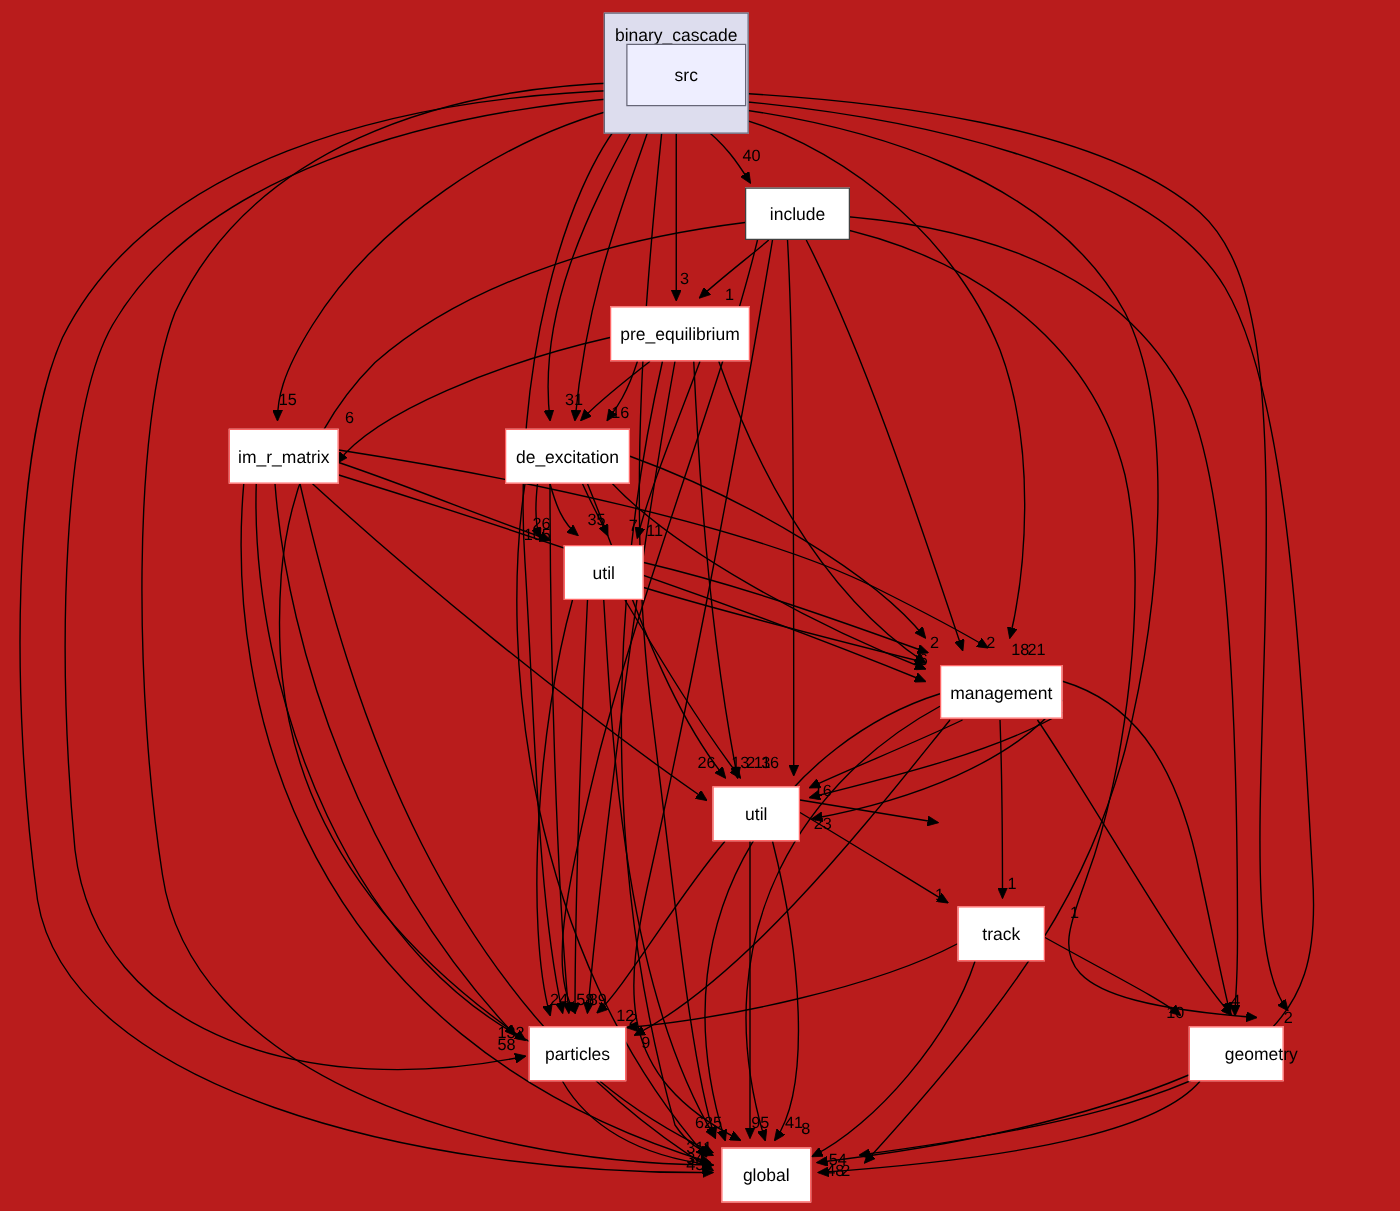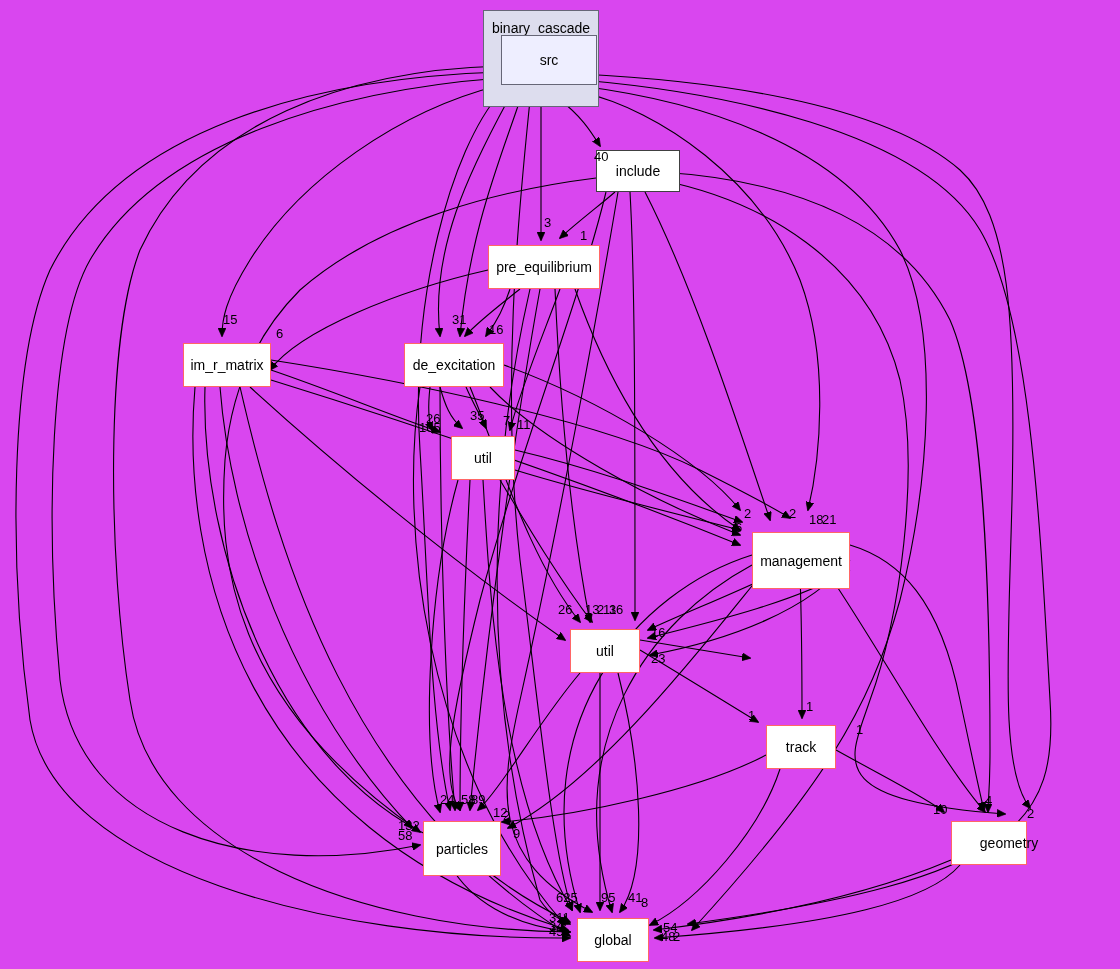--- a/index.html
+++ b/index.html
@@ -8,21 +8,21 @@
     background: #ffffff;
   }
   body {
     font-family: "Liberation Sans", sans-serif;
   }
   #graph-root {
     position: relative;
     width: 1120px;
     height: 969px;
     overflow: hidden;
-    background: #d946ef;
+    background: #b91c1c;
   }
   #edge-layer {
     position: absolute;
     left: 0;
     top: 0;
     width: 1120px;
     height: 969px;
   }
   .edge-path {
     fill: none;
@@ -222,46 +222,46 @@
   </div>
 
   <div class="node node-red" style="left:404px; top:343px; width:100px; height:44px;">
     <span>de_excitation</span>
   </div>
 
   <div class="node node-red" style="left:451px; top:436px; width:64px; height:44px;">
     <span>util</span>
   </div>
 
-  <div class="node node-red" style="left:752px; top:532px; width:98px; height:57px;">
+  <div class="node node-red" style="left:752px; top:532px; width:98px; height:43px;">
     <span>management</span>
   </div>
 
   <div class="node node-red" style="left:570px; top:629px; width:70px; height:44px;">
     <span>util</span>
   </div>
 
   <div class="node node-red" style="left:766px; top:725px; width:70px; height:44px;justify-content:center;">
     <span>track</span>
   </div>
 
-  <div class="node node-red" style="left:423px; top:821px; width:78px; height:55px;">
+  <div class="node node-red" style="left:423px; top:821px; width:78px; height:44px;">
     <span>particles</span>
   </div>
 
   <div class="node node-red" style="left:951px; top:821px; width:76px; height:44px;padding-left:40px;">
     <span>geometry</span>
   </div>
 
   <div class="node node-red" style="left:577px; top:918px; width:72px; height:44px;">
     <span>global</span>
   </div>
 
   <div id="edge-labels">
-      <div class="edge-label" style="left: 594px; top: 118px; margin-top: 32px;">40</div>
+      <div class="edge-label" style="left: 594px; top: 118px;">40</div>
       <div class="edge-label" style="left: 544px; top: 216px;">3</div>
       <div class="edge-label" style="left: 580px; top: 229px;">1</div>
       <div class="edge-label" style="left: 223px; top: 313px;">15</div>
       <div class="edge-label" style="left: 276px; top: 327px;">6</div>
       <div class="edge-label" style="left: 452px; top: 313px;">31</div>
       <div class="edge-label" style="left: 489px; top: 323px;">16</div>
       <div class="edge-label" style="left: 426px; top: 412px;">26</div>
       <div class="edge-label" style="left: 419px; top: 421px;">105</div>
       <div class="edge-label" style="left: 470px; top: 409px;">35</div>
       <div class="edge-label" style="left: 503px; top: 414px;">7</div>

